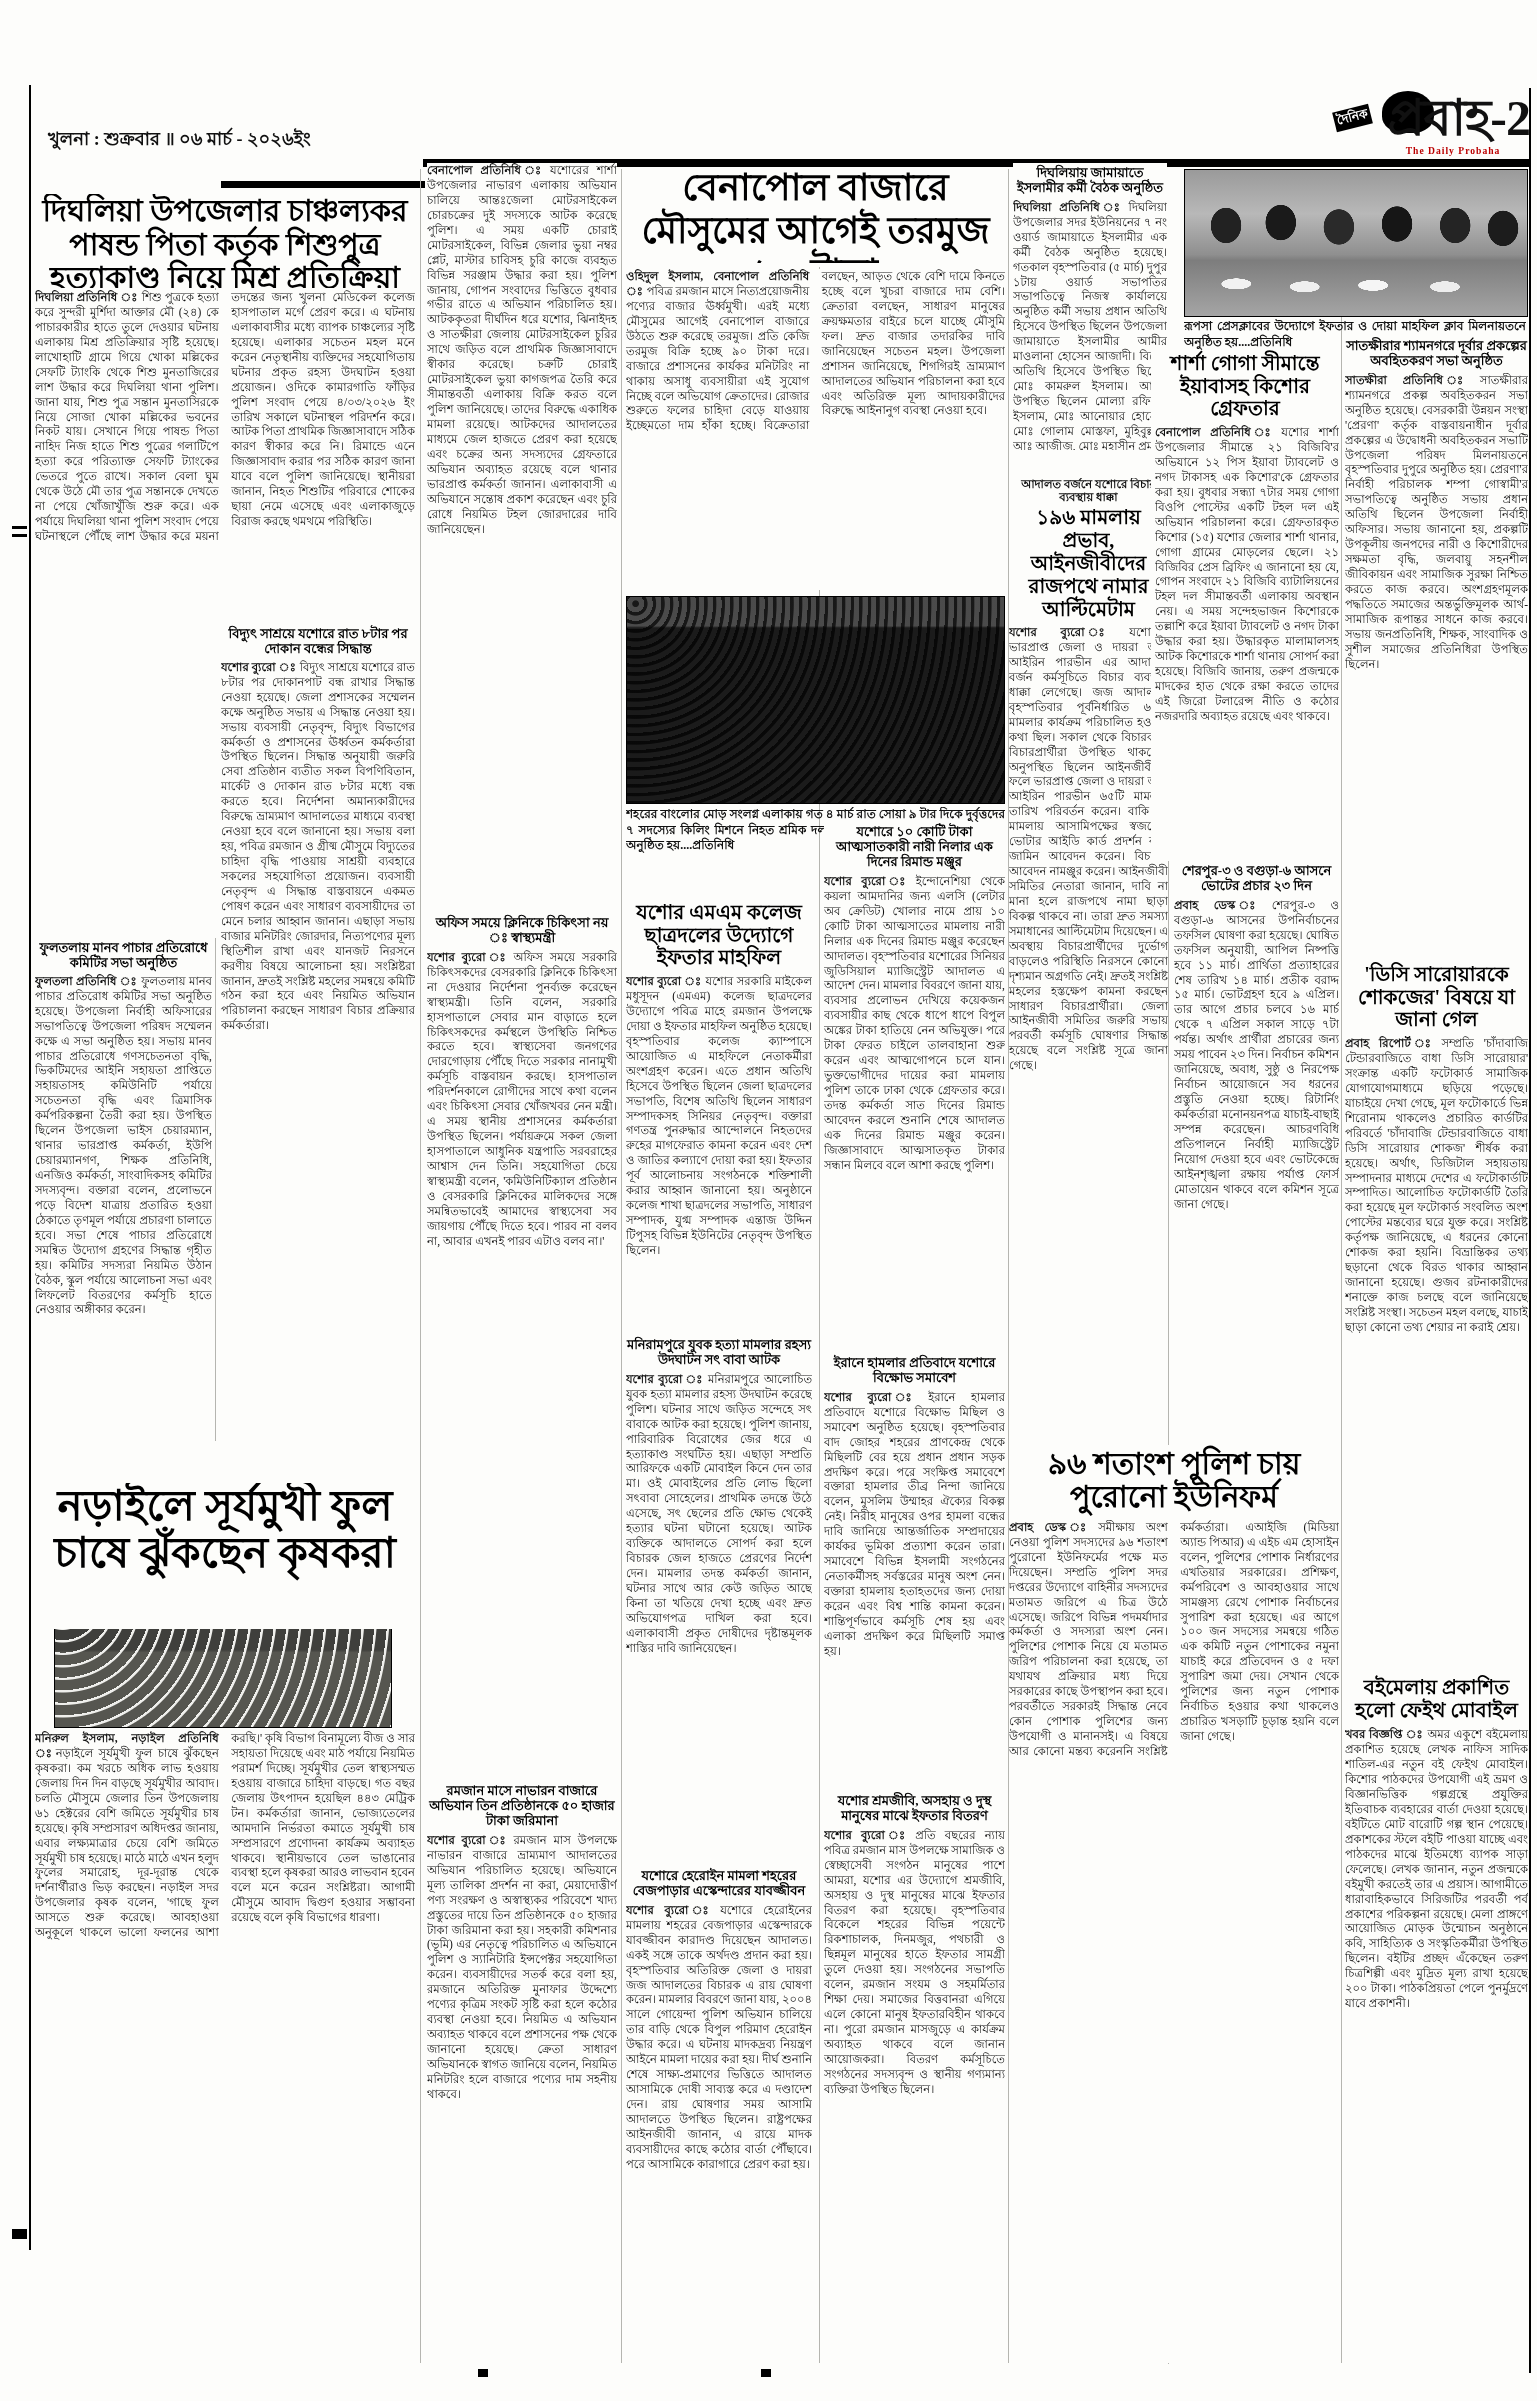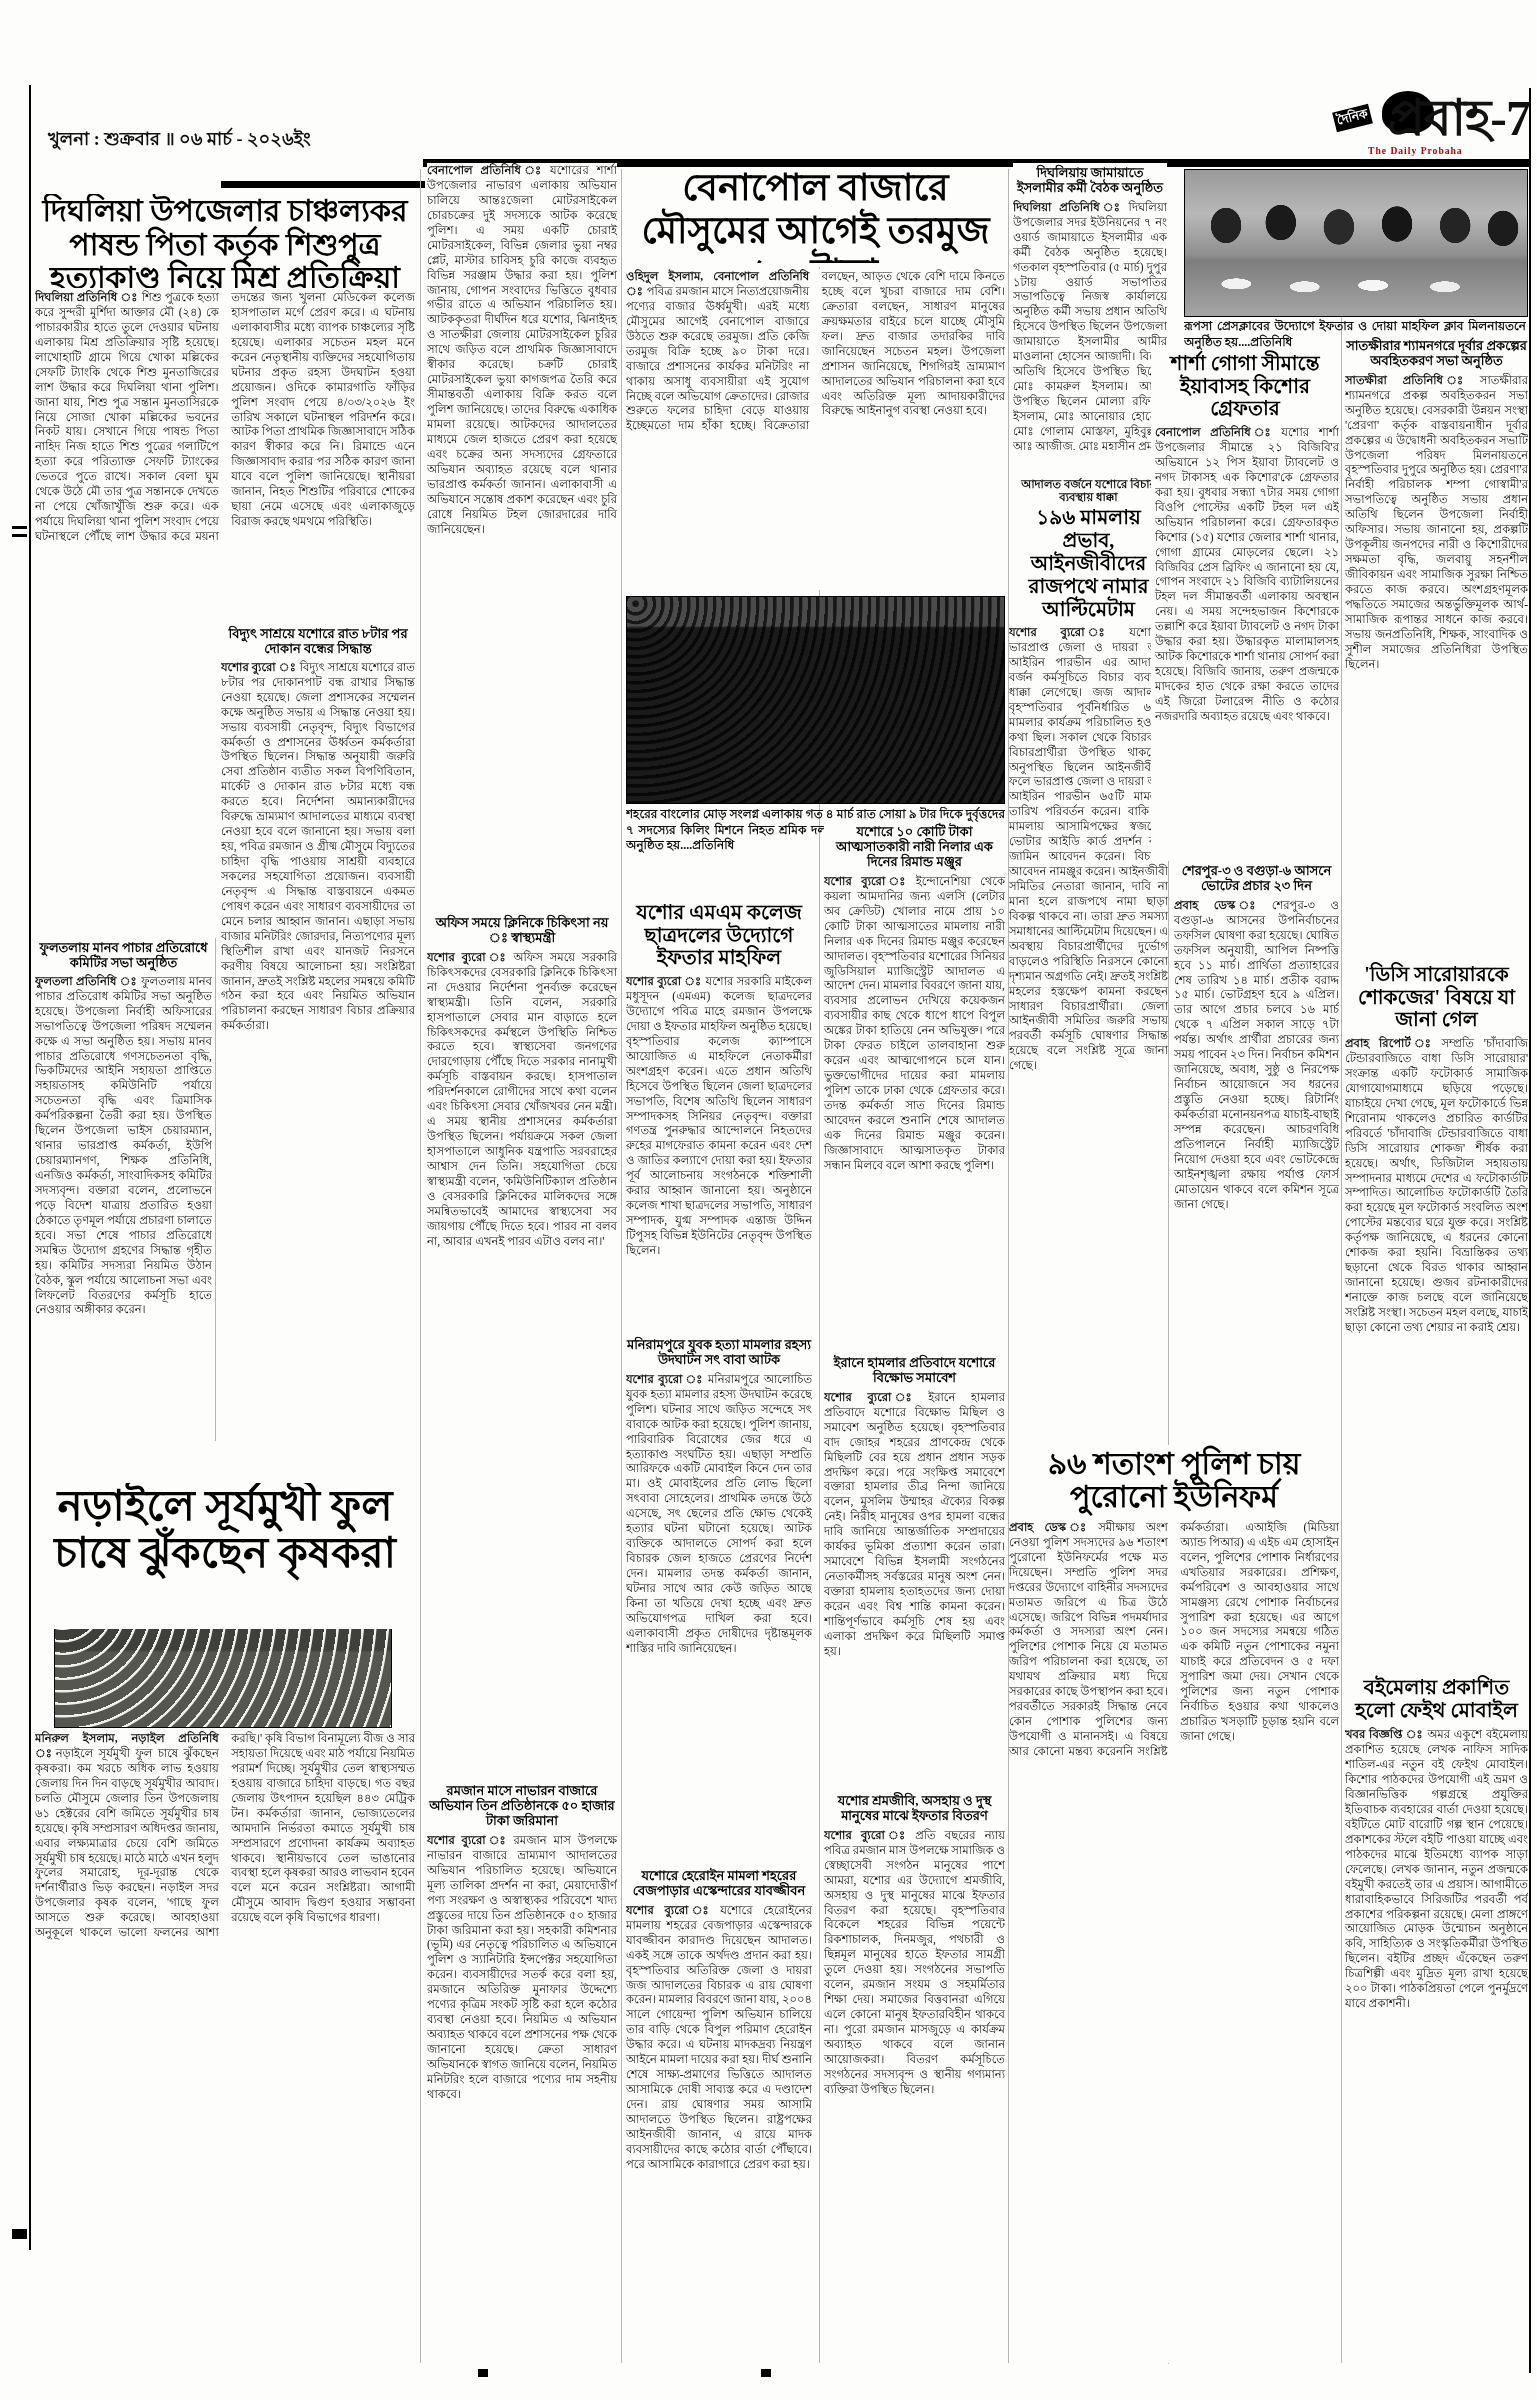--- a/index.html
+++ b/index.html
@@ -66,22 +66,22 @@
 <div class="mark" style="left:11.5px;top:2229px;width:15.4px;height:9.6px"></div>
 <div class="mark" style="left:1508px;top:2229px;width:15.4px;height:9.6px"></div>
 <div class="mark" style="left:478px;top:2369px;width:9.6px;height:7.7px"></div>
 <div class="mark" style="left:761px;top:2369px;width:9.6px;height:7.7px"></div>
 
 <div class="abs dateline" style="left:48px;top:125px;width:365px">খুলনা : শুক্রবার ॥ ০৬ মার্চ - ২০২৬ইং</div>
 
 <div class="abs" style="left:1326px;top:85px;width:204px;height:75px">
   <div class="abs" style="left:56px;top:5.8px;width:52px;height:42px;background:#000;border-radius:50% 50% 40% 40%"></div>
   <div class="abs mast-daily" style="left:7.7px;top:23px;background:#000;color:#fff;padding:0 2.9px">দৈনিক</div>
-  <div class="abs mast-title" style="left:27px;top:7.7px;width:177px;text-align:right">প্রবাহ-7</div>
-  <div class="abs mast-sub" style="left:42px;top:60px;width:154px;">The Daily Probaha</div>
+  <div class="abs mast-title" style="left:27px;top:7.7px;width:177px;text-align:right">প্রবাহ-2</div>
+  <div class="abs mast-sub" style="left:50px;top:60px;width:154px;text-align:center">The Daily Probaha</div>
 </div>
 
 <div class="photo ph-iftar" style="left:1184px;top:169px;width:342px;height:146px"></div>
 <div class="abs cap" style="left:1184px;top:319px;width:342px;height:40px;overflow:hidden">রূপসা প্রেসক্লাবের উদ্যোগে ইফতার ও দোয়া মাহফিল ক্লাব মিলনায়তনে অনুষ্ঠিত হয়....প্রতিনিধি</div>
 
 <div class="photo ph-janaza" style="left:626px;top:596px;width:377px;height:206px"></div>
 <div class="abs cap" style="left:626px;top:807px;width:379px;height:60px;overflow:hidden">শহরের বাংলোর মোড় সংলগ্ন এলাকায় গত ৪ মার্চ রাত সোয়া ৯ টার দিকে দুর্বৃত্তদের ৭ সদস্যের কিলিং মিশনে নিহত শ্রমিক দল নেতা মাসুম বিল্লাহর জানাজা নামাজ অনুষ্ঠিত হয়....প্রতিনিধি</div>
 
 <div class="photo ph-sunflower" style="left:54px;top:1593px;width:336px;height:133px"></div>
 

